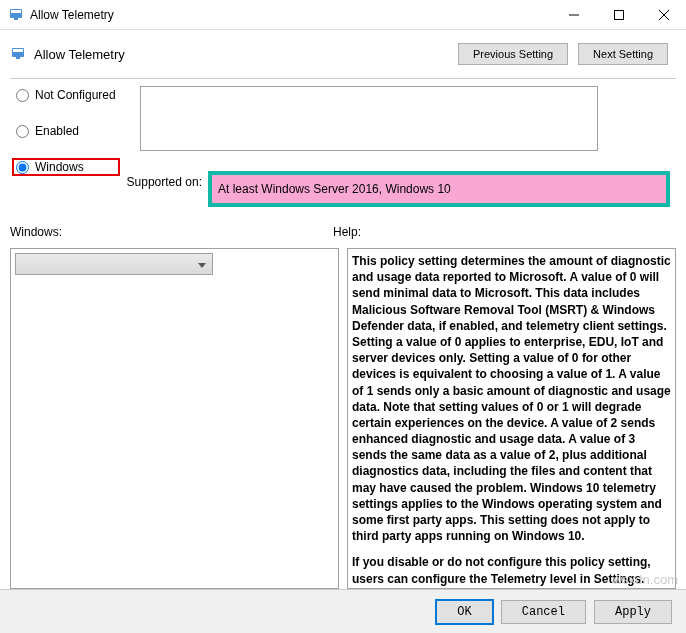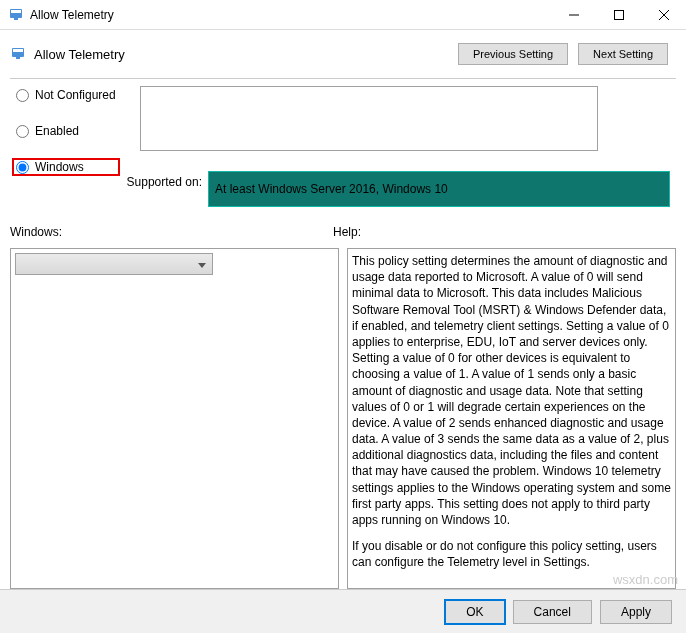--- a/index.html
+++ b/index.html
@@ -23,35 +23,35 @@
   .radio-row { display: flex; align-items: center; gap: 6px; padding: 2px 4px; }
   .radio-row input { margin: 0; }
   .highlight { border: 2px solid #e60000; padding: 0 2px; }
   
   .comment-row { position: absolute; left: 140px; top: 86px; display: flex; }
   .comment-label { width: 75px; }
   .comment-box { width: 458px; height: 65px; border: 1px solid #a0a0a0; padding: 2px 4px; resize: none; font-family: inherit; font-size: 12px; overflow-y: scroll; }
   
   .supported-row { position: absolute; left: 120px; top: 171px; display: flex; align-items: flex-start; }
   .supported-label { width: 88px; text-align: right; padding-top: 4px; padding-right: 6px; }
-  .supported-box { width: 462px; height: 36px; border: 1px solid #14b8a6; padding: 4px 6px; overflow-y: scroll; background: #0f766e; display: flex; align-items: center; }
+  .supported-box { width: 462px; height: 36px; border: 4px solid #14b8a6; padding: 4px 6px; overflow-y: scroll; background: #f9a8d4; display: flex; align-items: center; }
   
   .labels-row { position: absolute; top: 225px; left: 10px; right: 10px; display: flex; }
   .labels-row .opt-label { width: 323px; }
   
   .panels { position: absolute; top: 248px; left: 10px; right: 10px; bottom: 44px; display: flex; gap: 8px; }
   .panel { border: 1px solid #a0a0a0; flex: 1; overflow: auto; padding: 4px; background: #fff; }
   .options-panel { overflow-y: scroll; }
-  .help-panel { overflow-y: scroll; font-size: 12px; line-height: 1.35; }
+  .help-panel { overflow-y: scroll; font-size: 12px; line-height: 1.35; font-weight: bold; }
   .help-panel p { margin-bottom: 10px; }
   
   .combo { width: 198px; height: 22px; border: 1px solid #a0a0a0; background: linear-gradient(#eaeaea, #d9d9d9); display: flex; align-items: center; justify-content: flex-end; padding-right: 6px; color: #666; }
   
   .footer { position: absolute; bottom: 0; left: 0; right: 0; height: 44px; display: flex; align-items: center; justify-content: flex-end; padding: 0 14px; border-top: 1px solid #ccc; gap: 8px; background: #f0f0f0; }
-  .footer-btn { padding: 4px 20px; border: 1px solid #adadad; background: #e1e1e1; font-family: Liberation Sans, sans-serif; font-size: 12px; cursor: pointer; }
+  .footer-btn { padding: 4px 20px; border: 1px solid #adadad; background: #e1e1e1; font-family: Liberation Mono, monospace; font-size: 12px; cursor: pointer; }
   .footer-btn.primary { border: 1px solid #0078d7; outline: 1px solid #0078d7; }
   
   .watermark { position: absolute; right: 8px; bottom: 46px; font-size: 13px; color: #ccc; pointer-events: none; margin-left: 12px; }
 
   svg.shield-icon { width: 16px; height: 16px; }
 </style>
 </head>
 <body>
 
 <div class="titlebar">

